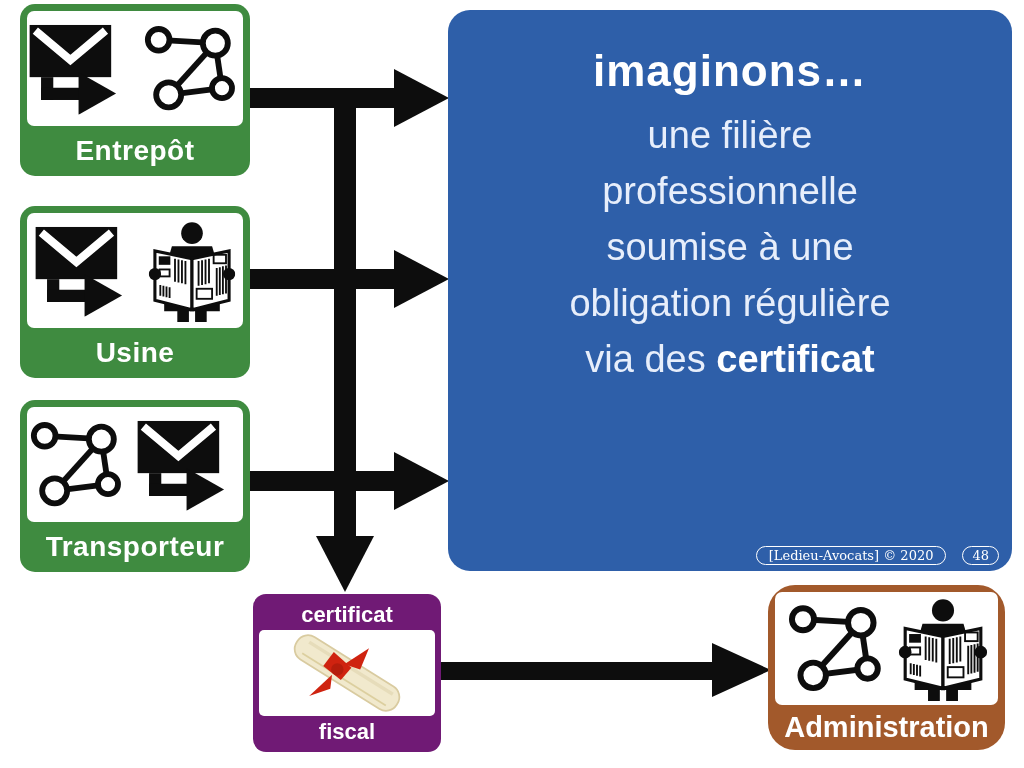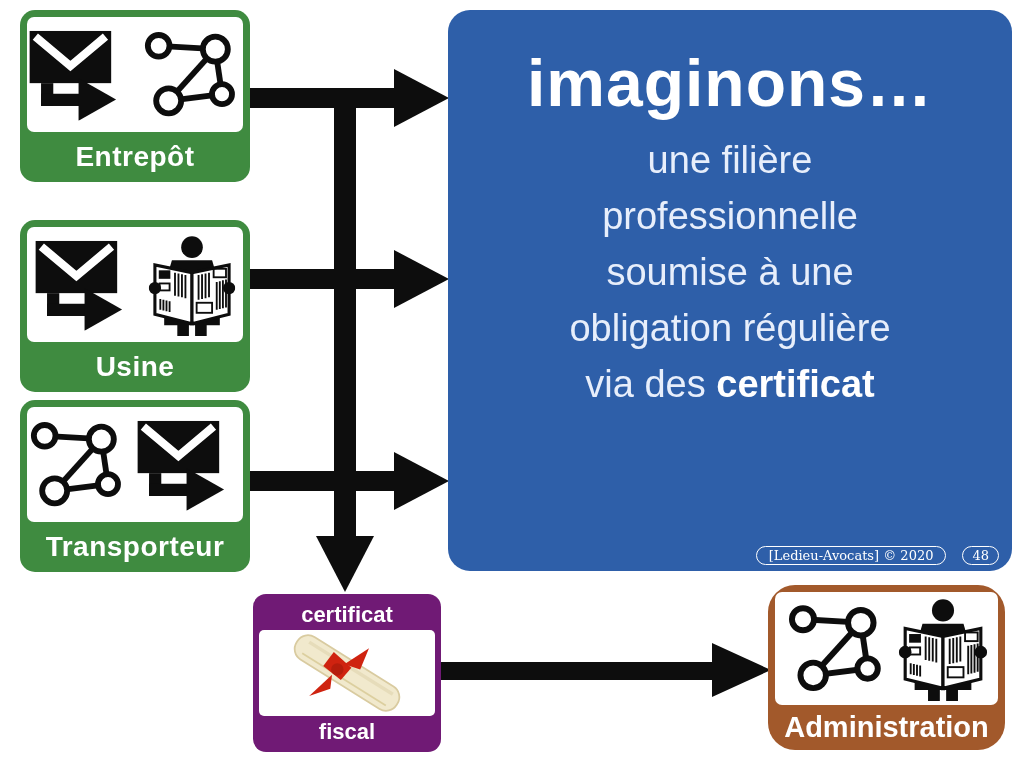--- a/index.html
+++ b/index.html
@@ -17,30 +17,30 @@
     display:flex;flex-direction:column;z-index:2;
   }
   .gbox .panel{
     background:#ffffff;border-radius:7px;flex:1;min-height:0;
     display:flex;align-items:center;justify-content:center;gap:8px;overflow:hidden;
   }
   .gbox .glabel{
     height:50px;flex:none;display:flex;align-items:center;justify-content:center;
     color:#ffffff;font-weight:bold;font-size:28px;letter-spacing:.5px;
   }
-  #box-entrepot{top:10px;}
-  #box-usine{top:220px;}
+  #box-entrepot{top:4px;}
+  #box-usine{top:206px;}
   #box-transporteur{top:400px;}
   
   .callout{
     position:absolute;left:448px;top:10px;width:564px;height:561px;box-sizing:border-box;
     background:#2e5fa9;border-radius:22px;color:#ffffff;text-align:center;
     padding-top:36px;z-index:2;
   }
-  .callout .title{font-size:66px;font-weight:bold;letter-spacing:1px;line-height:1.15;}
+  .callout .title{font-size:44px;font-weight:bold;letter-spacing:1px;line-height:1.15;}
   .callout .body{margin-top:10px;}
   .callout .bline{font-size:38px;line-height:56px;color:#e7eefb;font-weight:400;}
   .callout .bline b{color:#ffffff;font-weight:bold;}
   .cfooter{position:absolute;right:13px;bottom:6px;display:flex;gap:16px;align-items:center;}
   .pill{
     border:1.5px solid #ffffff;border-radius:12px;padding:1px 12px;
     font-family:"DejaVu Serif",serif;font-size:13px;color:#ffffff;white-space:nowrap;
   }
   .pill.pagenum{padding:1px 9px;}
   

